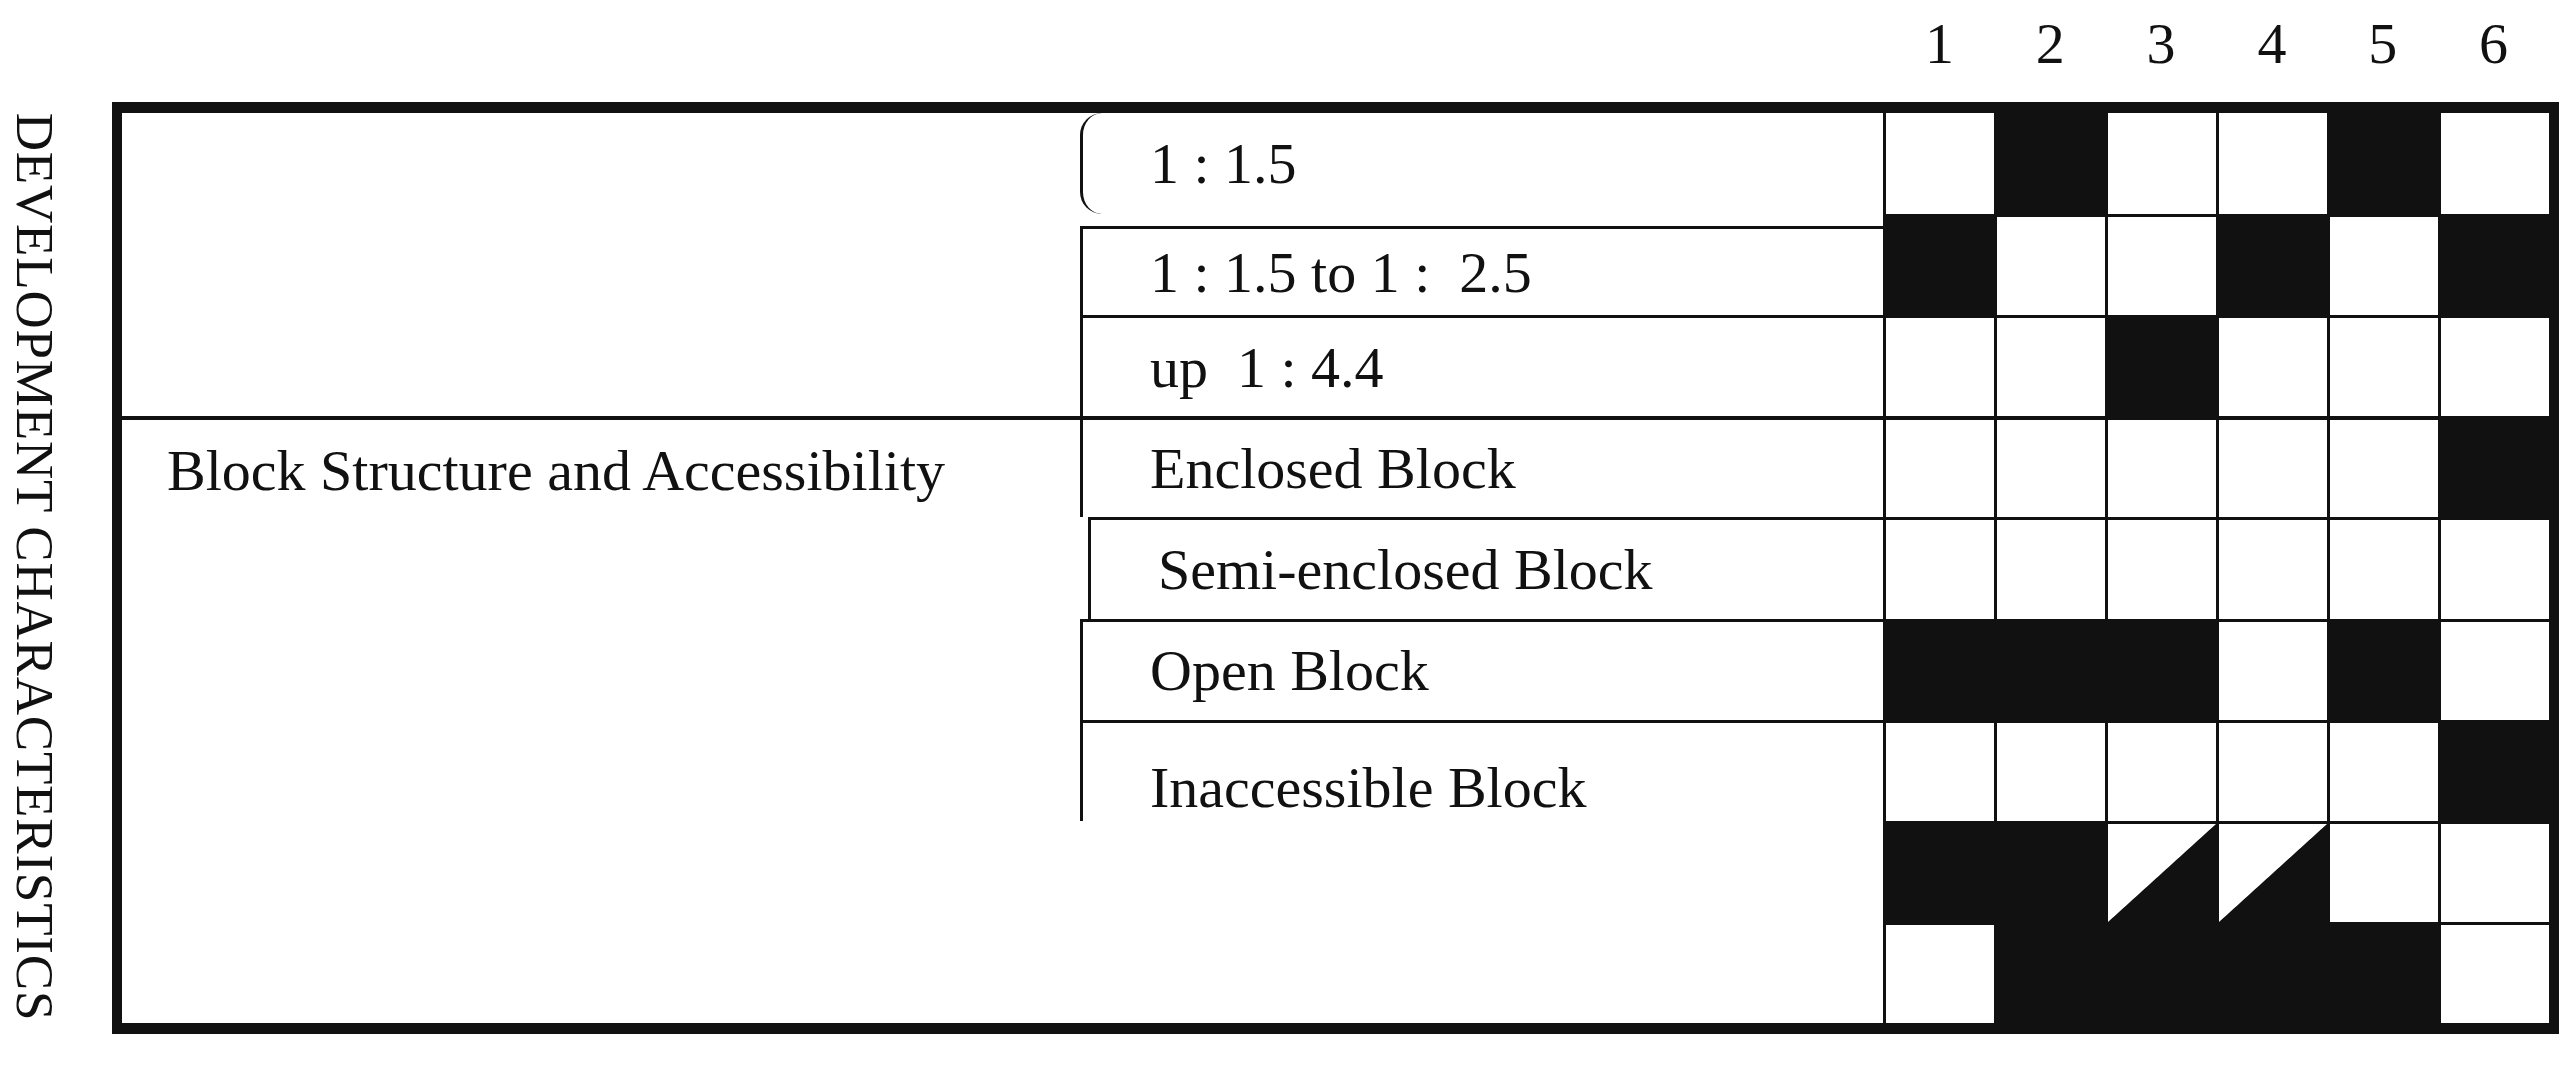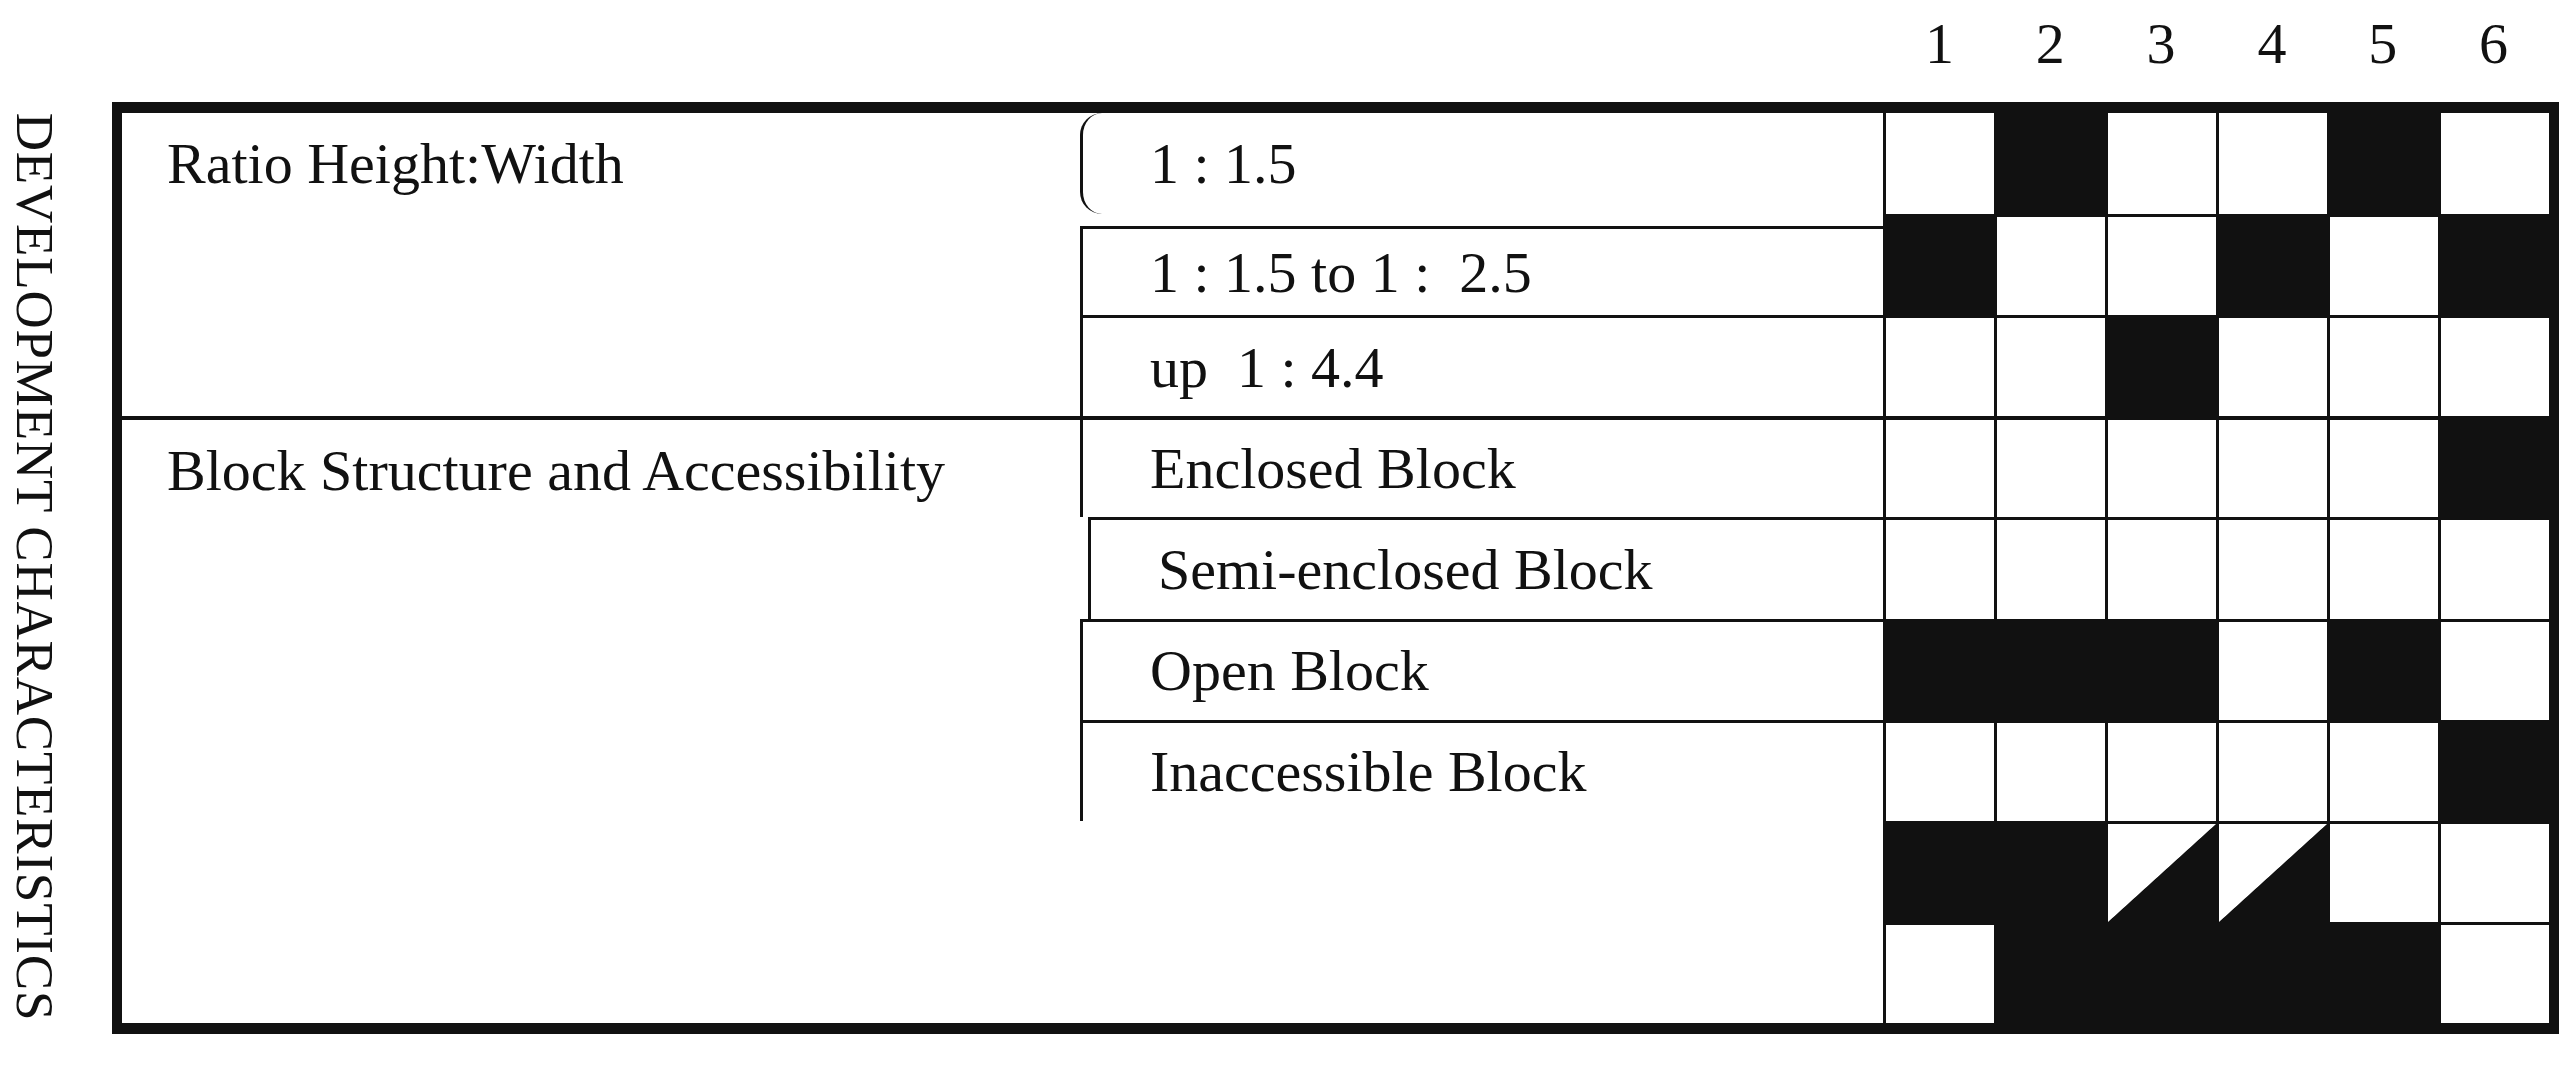--- a/index.html
+++ b/index.html
@@ -89,21 +89,20 @@
   <div class="col-headers" id="col-headers">
       <div class="colh">1</div>
       <div class="colh">2</div>
       <div class="colh">3</div>
       <div class="colh">4</div>
       <div class="colh">5</div>
       <div class="colh">6</div>
     </div>
 
   <div class="matrix-table" id="matrix-table">
-      <div class="cell gcell" style="grid-area: 1 / 1 / 4;">Ratio Height:Width</div>
       <div class="cell lcell" style="grid-area: 1 / 2; border-radius: 22px;">
         <span>1 : 1.5</span>
       </div>
       <div class="cell mcell v0" style="grid-area: 1 / 3;"></div>
       <div class="cell mcell v1" style="grid-area: 1 / 4;"></div>
       <div class="cell mcell v0" style="grid-area: 1 / 5;"></div>
       <div class="cell mcell v0" style="grid-area: 1 / 6;"></div>
       <div class="cell mcell v1" style="grid-area: 1 / 7;"></div>
       <div class="cell mcell v0" style="grid-area: 1 / 8;"></div>
       <div class="cell lcell rt" style="grid-area: 2 / 2; margin-top: 12px;">
@@ -145,21 +144,21 @@
       <div class="cell mcell rt v0" style="grid-area: 5 / 8;"></div>
       <div class="cell lcell rt" style="grid-area: 6 / 2;">
         <span>Open Block</span>
       </div>
       <div class="cell mcell rt v1" style="grid-area: 6 / 3;"></div>
       <div class="cell mcell rt v1" style="grid-area: 6 / 4;"></div>
       <div class="cell mcell rt v1" style="grid-area: 6 / 5;"></div>
       <div class="cell mcell rt v0" style="grid-area: 6 / 6;"></div>
       <div class="cell mcell rt v1" style="grid-area: 6 / 7;"></div>
       <div class="cell mcell rt v0" style="grid-area: 6 / 8;"></div>
-      <div class="cell lcell rt" style="grid-area: 7 / 2;">
+      <div class="cell lcell rt" style="grid-area: 7 / 2; align-items: flex-end;">
         <span>Inaccessible Block</span>
       </div>
       <div class="cell mcell rt v0" style="grid-area: 7 / 3;"></div>
       <div class="cell mcell rt v0" style="grid-area: 7 / 4;"></div>
       <div class="cell mcell rt v0" style="grid-area: 7 / 5;"></div>
       <div class="cell mcell rt v0" style="grid-area: 7 / 6;"></div>
       <div class="cell mcell rt v0" style="grid-area: 7 / 7;"></div>
       <div class="cell mcell rt v1" style="grid-area: 7 / 8;"></div>
       <div class="cell mcell rt v1" style="grid-area: 8 / 3;"></div>
       <div class="cell mcell rt v1" style="grid-area: 8 / 4;"></div>

